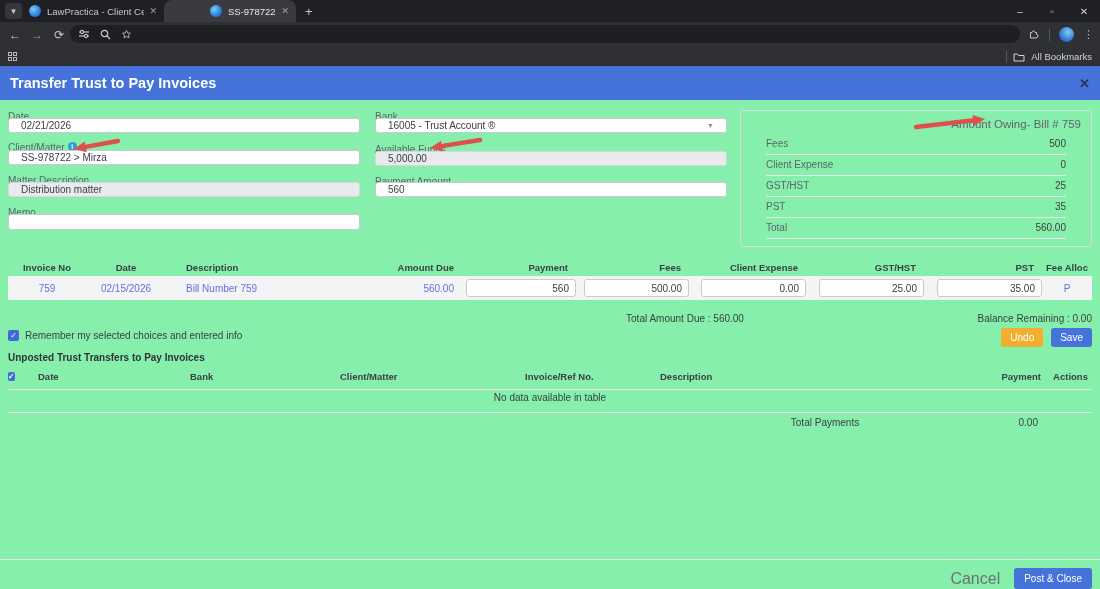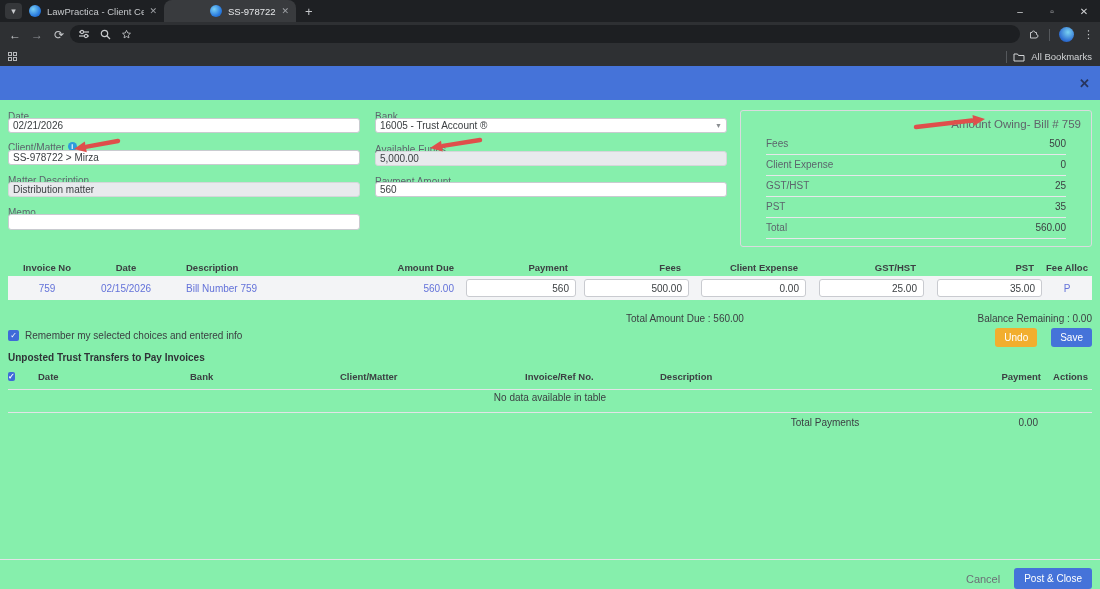--- a/index.html
+++ b/index.html
@@ -35,21 +35,21 @@
   .bm-right { margin-left:auto; display:flex; align-items:center; gap:6px; margin-right:8px; color:#d2d4d6; font-size:9.5px; }
 
   
   .page-header { position:absolute; left:0; top:66px; width:1100px; height:34px; background:#4573d9; display:flex; align-items:center; }
   .page-title { color:#fff; font-size:14.5px; font-weight:bold; margin-left:10px; }
   .hdr-close { position:absolute; right:10px; color:#27355e; font-size:13px; font-weight:bold; }
 
   .content { position:absolute; left:0; top:100px; width:1100px; height:489px; background:#86efac; }
 
   .lbl { position:absolute; font-size:10px; color:#5c646c; }
-  .inp { position:absolute; height:15px; border:1px solid #c9cbd0; border-radius:3px; font-size:10px; color:#3c4043; padding:0 4px; font-family:"Liberation Sans",sans-serif; display:flex; align-items:center; background:#fff; }
+  .inp { position:absolute; height:15px; border:1px solid #c9cbd0; border-radius:3px; font-size:10px; color:#3c4043; padding:0 12px; font-family:"Liberation Sans",sans-serif; display:flex; align-items:center; background:#fff; }
   .inp.dis { background:#e8eaed; border-color:#d5d7da; }
   .caret { margin-left:auto; color:#8a8d91; font-size:7px; }
   .info-dot { display:inline-block; width:9px; height:9px; border-radius:50%; background:#2d9cdb; color:#fff; font-size:7px; text-align:center; line-height:9px; vertical-align:top; margin-left:3px; font-weight:bold; }
 
   .owing { position:absolute; left:740px; top:10px; width:352px; height:137px; border:1px solid #d9dbde; border-radius:3px; }
   .owing-title { text-align:right; font-size:11.5px; color:#5f646a; padding:7px 10px 4px 0; }
   .owing-row { display:flex; justify-content:space-between; margin:0 25px; padding:4px 0 5px 0; border-top:1px solid #e6e8ea; font-size:10px; color:#5c646c; }
   .owing-row .ov { color:#3c4043; }
   .owing-row.first { border-top:none; }
   .owing-row.last { border-bottom:1px solid #e6e8ea; }
@@ -66,37 +66,37 @@
   .c-in4   { width:105px; margin-left:13px; text-align:right; padding-right:8px; }
   .c-alloc { flex:1; text-align:center; }
   .cell-input { height:18px; border:1px solid #c9cbd0; border-radius:3px; font-size:10px; color:#3c4043; text-align:right; padding:0 6px; width:100%; font-family:"Liberation Sans",sans-serif; background:#fff; }
   .inwrap { margin-left:12px; width:110px; } .inwrap2 { margin-left:8px; width:105px; } .inwrap3 { margin-left:12px; width:105px; } .inwrap4 { margin-left:13px; width:105px; }
 
   .total-due { position:absolute; left:600px; top:213px; width:170px; text-align:center; font-size:10px; color:#3c4043; }
   .bal-rem { position:absolute; right:8px; top:213px; font-size:10px; color:#3c4043; }
 
   .cb { width:11px; height:11px; background:#3f6ad8; border-radius:2px; color:#fff; font-size:8px; line-height:11px; text-align:center; flex:0 0 auto; }
   .remember { position:absolute; left:8px; top:230px; display:flex; align-items:center; gap:6px; font-size:10px; color:#3c4043; }
-  .us-btns { position:absolute; right:8px; top:228px; display:flex; gap:14px; }
+  .us-btns { position:absolute; right:8px; top:228px; display:flex; gap:8px; }
   .btn { border:none; border-radius:3px; color:#fff; font-size:10px; padding:4px 9px; font-family:"Liberation Sans",sans-serif; }
   .btn.undo { background:#f2ae2e; }
   .btn.save { background:#4573d9; }
 
   .unposted-title { position:absolute; left:8px; top:252px; font-size:10px; font-weight:bold; color:#2f3337; }
   .up-head { position:absolute; left:8px; top:270px; width:1084px; display:flex; align-items:center; font-size:9.5px; font-weight:bold; color:#3c4043; padding-bottom:7px; border-bottom:1px solid #e2e4e7; }
   .u-cb { width:24px; } .u-date { width:152px; padding-left:6px; } .u-bank { width:150px; padding-left:6px; }
   .u-client { width:185px; padding-left:6px; } .u-inv { width:135px; padding-left:6px; }
   .u-desc { width:280px; padding-left:6px; } .u-pay { width:115px; text-align:right; padding-right:8px; } .u-act { flex:1; text-align:center; }
   .up-empty { position:absolute; left:8px; top:292px; width:1084px; text-align:center; font-size:10px; color:#3c4043; padding-bottom:9px; border-bottom:1px solid #e2e4e7; }
   .up-total-lbl { position:absolute; left:765px; top:317px; width:120px; text-align:center; font-size:10px; color:#3c4043; }
   .up-total-val { position:absolute; right:62px; top:317px; font-size:10px; color:#3c4043; }
 
   .foot-line { position:absolute; left:0; top:459px; width:1100px; border-top:1px solid #e2e4e7; }
   .footer { position:absolute; right:8px; top:468px; display:flex; align-items:center; gap:14px; }
-  .cancel { font-size:11px; color:#6b7076; }
+  .cancel { font-size:16px; color:#6b7076; }
   .btn.post { background:#4573d9; padding:5px 10px; }
 
   .arrows { position:absolute; left:0; top:0; width:1100px; height:489px; pointer-events:none; z-index:5; }
 </style>
 </head>
 <body>
 
 <div id="screen">
 
   <div class="tabstrip">
@@ -166,20 +166,21 @@
     <div class="bm-right">
       <span class="sep-v"></span>
       <svg width="12" height="10" viewBox="0 0 24 20">
           <path d="M2 4h7l2 3h11v11H2z" fill="none" stroke="#d2d4d6" stroke-width="2"></path>
         </svg>
       <span>All Bookmarks</span>
     </div>
   </div>
 
   <div class="page-header">
+    <span class="page-title">Transfer Trust to Pay Invoices</span>
     <span class="hdr-close">✕</span>
   </div>
 
   <div class="content">
 
     <span class="lbl" style="left:8px; top:11px;">Date</span>
     <div class="inp" style="left:8px; top:18px; width:352px;">
         <span>02/21/2026</span>
       </div>
 

